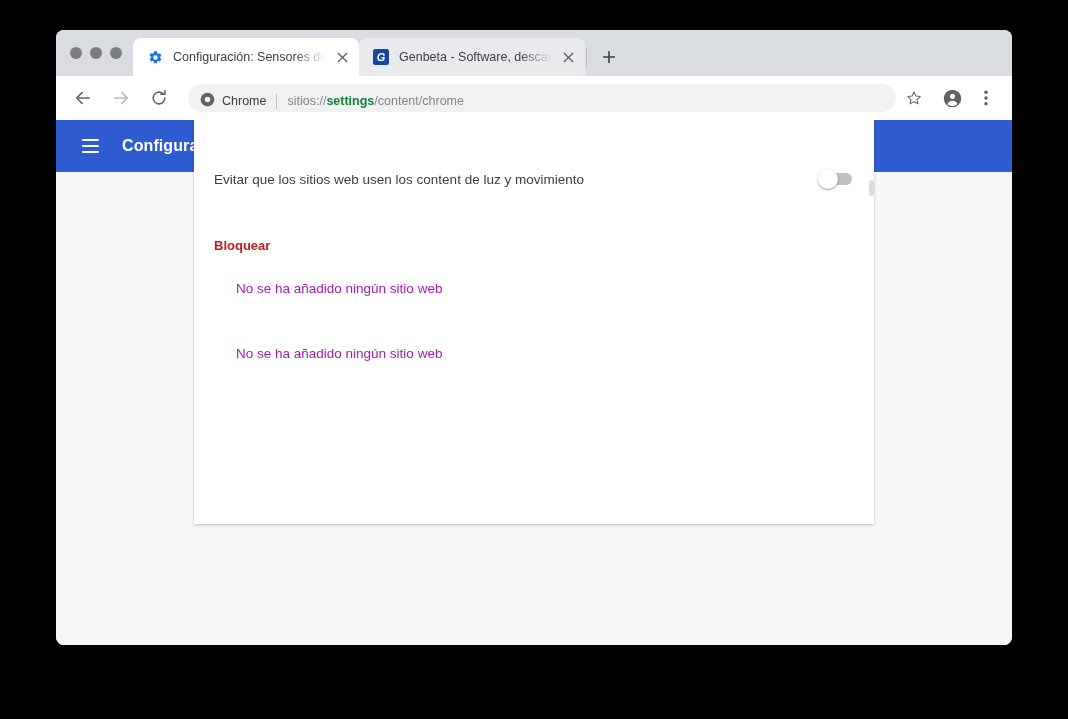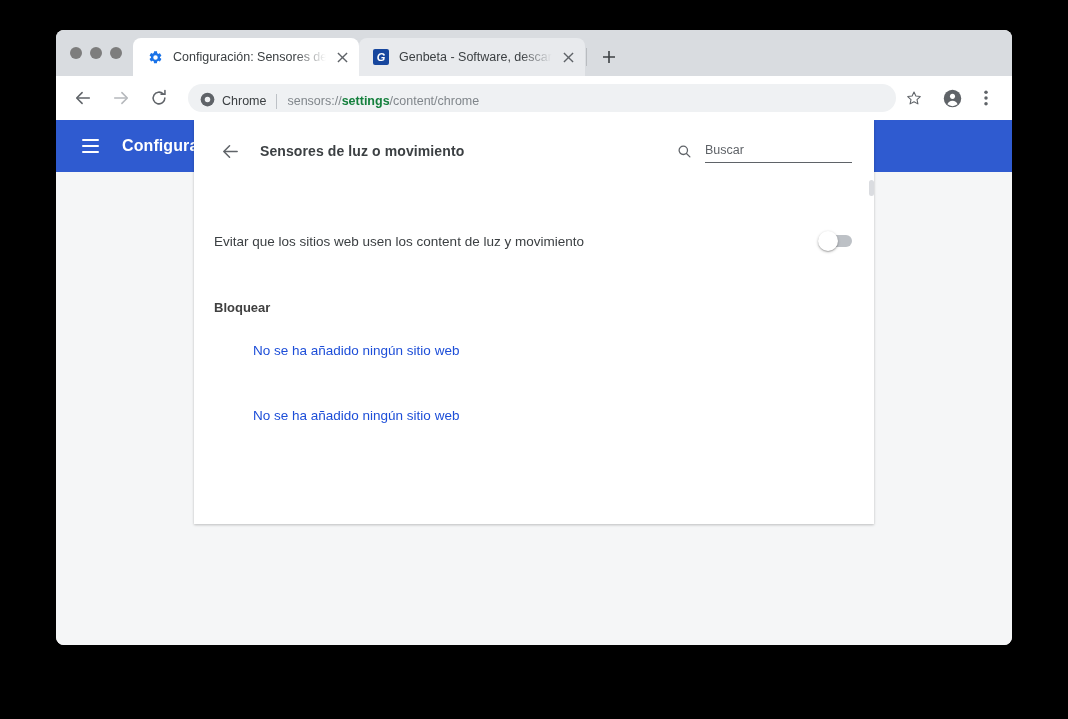--- a/index.html
+++ b/index.html
@@ -314,29 +314,29 @@
     position: absolute;
     left: 0; top: -3px;
     width: 20px; height: 20px;
     background: #ffffff;
     border-radius: 50%;
     box-shadow: 0 1px 3px rgba(0,0,0,0.28), 0 1px 1px rgba(0,0,0,0.16);
   }
 
   .section-title {
     font-size: 13px;
-    color: #404040;
+    color: #b91c1c;
     font-weight: 700;
     padding: 0 20px;
     margin-top: 28px;
   }
   .empty-text {
     font-size: 13.5px;
-    color: #1d4ed8;
-    padding-left: 59px;
+    color: #a21caf;
+    padding-left: 42px;
     margin-top: 28px;
   }
   .section-gap { height: 22px; }
 </style>
 </head>
 <body>
 
 <div class="browser-window">
 
   <div class="tabstrip">
@@ -409,21 +409,21 @@
       <span class="chrome-chip">
         <span>
           <svg width="15" height="15" viewBox="0 0 24 24" fill="#5f6368">
             <circle cx="12" cy="12" r="11"></circle>
             <circle cx="12" cy="12" r="4.4" fill="#eff1f3"></circle>
           </svg>
         </span>
         <span class="chrome-chip-label">Chrome</span>
       </span>
       <span class="omni-sep"></span>
-      <span class="url-text"><span>sensors://</span><b>settings</b><span>/content/chrome</span></span>
+      <span class="url-text"><span>sitios://</span><b>settings</b><span>/content/chrome</span></span>
     </div>
 
     <div class="toolbar-icon star">
       <svg width="16" height="16" viewBox="0 0 24 24" stroke="currentColor" stroke-width="1.6" fill="none" stroke-linejoin="round">
         <polygon points="12,3 14.8,9.1 21.4,9.8 16.5,14.3 17.9,20.8 12,17.5 6.1,20.8 7.5,14.3 2.6,9.8 9.2,9.1"></polygon>
       </svg>
     </div>
     <div class="toolbar-icon avatar">
       <svg width="19" height="19" viewBox="0 0 24 24" fill="#5f6368">
         <circle cx="12" cy="12" r="11"></circle>
@@ -459,40 +459,20 @@
         <span class="settings-search-placeholder">Buscar ajustes</span>
       </div>
     </div>
 
     <div class="card">
 
       <div class="card-scroll-track">
         <div class="card-scroll-thumb"></div>
       </div>
 
-      <div class="card-head">
-        <div class="back-arrow">
-          <svg width="19" height="19" viewBox="0 0 20 20" stroke="currentColor" stroke-width="1.6" fill="none" stroke-linecap="round" stroke-linejoin="round">
-            <line x1="17" y1="10" x2="3.5" y2="10"></line>
-              <polyline points="9,4 3,10 9,16"></polyline>
-          </svg>
-        </div>
-        <div class="subpage-title">Sensores de luz o movimiento</div>
-        <div class="inline-search">
-          <span class="inline-search-icon">
-            <svg width="15" height="15" viewBox="0 0 20 20" stroke="currentColor" stroke-width="1.7" fill="none" stroke-linecap="round">
-              <circle cx="8.4" cy="8.4" r="5.6"></circle>
-                <line x1="12.6" y1="12.6" x2="17.2" y2="17.2"></line>
-            </svg>
-          </span>
-          <span class="inline-search-field">
-            <span class="inline-search-placeholder">Buscar</span>
-          </span>
-        </div>
-      </div>
 
       <div class="toggle-row">
         <div class="toggle-label">Evitar que los sitios web usen los content de luz y movimiento</div>
         <div class="switch">
           <div class="switch-track"></div>
           <div class="switch-knob"></div>
         </div>
       </div>
 
       <div class="section-title">Bloquear</div>

